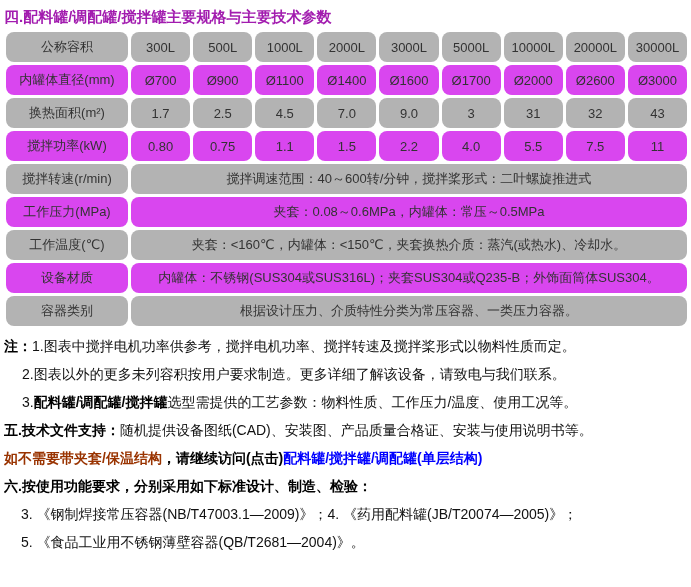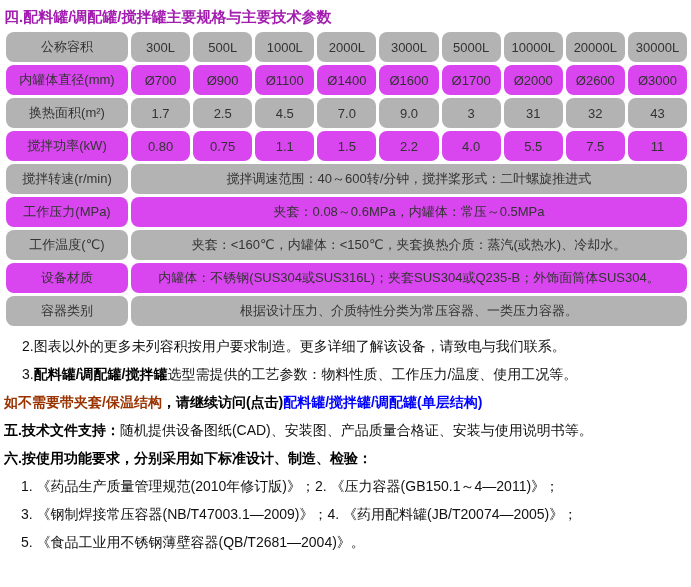--- a/index.html
+++ b/index.html
@@ -115,23 +115,23 @@
       <td class="l" colspan="9">内罐体：不锈钢(SUS304或SUS316L)；夹套SUS304或Q235-B；外饰面筒体SUS304。</td>
     </tr>
     <tr>
       <td class="g lbl">容器类别</td>
       <td class="g" colspan="9">根据设计压力、介质特性分类为常压容器、一类压力容器。</td>
     </tr>
   </tbody>
     </table>
 
   <div class="text-block">
+    <div class="line"><b>注：</b><span>1.图表中搅拌电机功率供参考，搅拌电机功率、搅拌转速及搅拌桨形式以物料性质而定。</span></div>
     <div class="line indent1"><span>2.图表以外的更多未列容积按用户要求制造。更多详细了解该设备，请致电与我们联系。</span></div>
     <div class="line indent1"><span>3.</span><b>配料罐/调配罐/搅拌罐</b><span>选型需提供的工艺参数：物料性质、工作压力/温度、使用工况等。</span></div>
+    <div class="line"><b>五.技术文件支持：</b><span>随机提供设备图纸(CAD)、安装图、产品质量合格证、安装与使用说明书等。</span></div>
     <div class="line"><b class="red">如不需要带夹套/保温结构</b><b>，请继续访问(点击)</b><a class="link">配料罐/搅拌罐/调配罐(单层结构)</a></div>
-    <div class="line"><b>五.技术文件支持：</b><span>随机提供设备图纸(CAD)、安装图、产品质量合格证、安装与使用说明书等。</span></div>
     <div class="line"><b>六.按使用功能要求，分别采用如下标准设计、制造、检验：</b></div>
-    <div class="line indent2"><span>1. 《药品生产质量管理规范(2010年修订版)》；2. 《压力容器(GB150.1～4—2011)》；</span></div>
     <div class="line indent2"><span>3. 《钢制焊接常压容器(NB/T47003.1—2009)》；4. 《药用配料罐(JB/T20074—2005)》；</span></div>
     <div class="line indent2"><span>5. 《食品工业用不锈钢薄壁容器(QB/T2681—2004)》。</span></div>
   </div>
 
 </div>
 
 </body></html>

